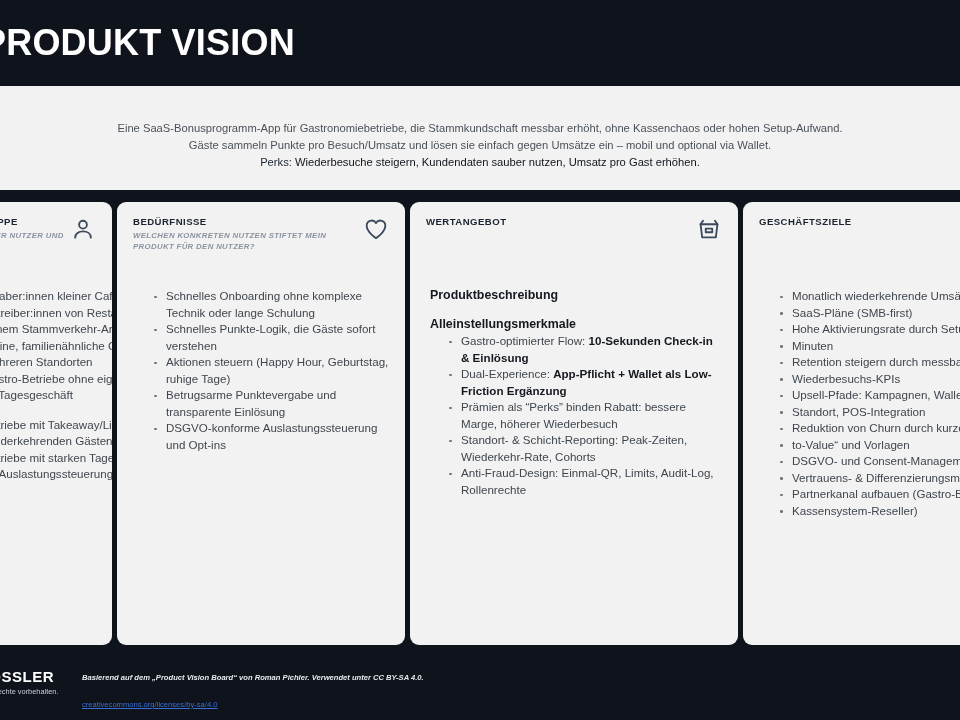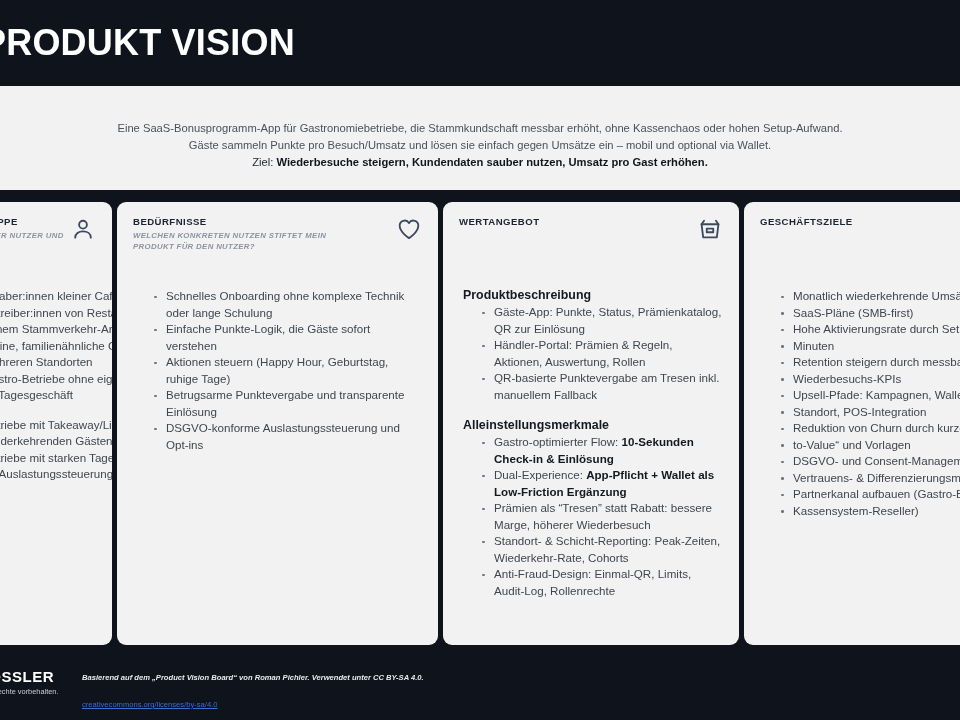--- a/index.html
+++ b/index.html
@@ -48,21 +48,21 @@
     padding-top: 14px;
   }
   .intro-line {
     font-size: 11.2px;
     line-height: 17px;
     color: #4a5159;
     text-align: center;
     white-space: nowrap;
   }
   .intro-line.goal { color: #1b2430; }
-  .intro-line.goal b { font-weight: 700; color: #10151d; }
+  .intro-line.goal b { font-weight: 400; color: #10151d; }
 
   
   .dark-band {
     position: absolute;
     left: 0; top: 190px;
     width: 960px; height: 12px;
     background: #0e131c;
   }
 
   
@@ -77,22 +77,22 @@
   }
   .card {
     background: #f2f2f2;
     border-radius: 9px;
     position: relative;
     padding: 14px 16px 10px 16px;
     overflow: hidden;
     flex: 0 0 auto;
   }
   .card.c1 { width: 176px; margin-left: -64px; }
-  .card.c2 { width: 321px; }
-  .card.c3 { width: 296px; }
+  .card.c2 { width: 288px; }
+  .card.c3 { width: 328px; }
   .card.c4 { width: 296px; }
 
   .card-head { position: relative; min-height: 46px; }
   .card-title {
     font-size: 9.6px;
     font-weight: 700;
     letter-spacing: 0.45px;
     color: #1b2430;
     text-transform: uppercase;
   }
@@ -208,21 +208,21 @@
 <div id="slide">
 
   <div class="header">
     <div class="header-title">PRODUKT VISION</div>
   </div>
 
   <div class="intro-band">
     <div class="intro-line">Eine SaaS-Bonusprogramm-App für Gastronomiebetriebe, die Stammkundschaft messbar erhöht, ohne Kassenchaos oder hohen Setup-Aufwand.</div>
     <div class="intro-line">Gäste sammeln Punkte pro Besuch/Umsatz und lösen sie einfach gegen Umsätze ein – mobil und optional via Wallet.</div>
     <div class="intro-line goal">
-      <span>Ziel: </span><b>Wiederbesuche steigern, Kundendaten sauber nutzen, Umsatz pro Gast erhöhen.</b>
+      <span>Perks: </span><b>Wiederbesuche steigern, Kundendaten sauber nutzen, Umsatz pro Gast erhöhen.</b>
     </div>
   </div>
 
   <div class="dark-band"></div>
 
   <div class="cards">
 
     <div class="card c1">
       <div class="card-head">
         <div class="card-title">ZIELGRUPPE</div>
@@ -263,21 +263,21 @@
         <div class="card-sub">WELCHEN KONKRETEN NUTZEN STIFTET MEIN PRODUKT FÜR DEN NUTZER?</div>
         <div class="card-icon">
           <svg viewBox="0 0 24 24" fill="none" stroke="currentColor" stroke-width="1.7" stroke-linecap="round" stroke-linejoin="round">
             <path d="M12 20.4S3.4 15 3.4 9.1A4.6 4.6 0 0 1 12 6.6a4.6 4.6 0 0 1 8.6 2.5c0 5.9-8.6 11.3-8.6 11.3z"></path>
           </svg>
         </div>
       </div>
       <div class="card-body" style="padding-left:16px">
         <ul class="bullets">
           <li>Schnelles Onboarding ohne komplexe Technik oder lange Schulung</li>
-          <li>Einfache Punkte-Logik, die Gäste sofort verstehen</li>
+          <li>Schnelles Punkte-Logik, die Gäste sofort verstehen</li>
           <li>Aktionen steuern (Happy Hour, Geburtstag, ruhige Tage)</li>
           <li>Betrugsarme Punktevergabe und transparente Einlösung</li>
           <li>DSGVO-konforme Auslastungssteuerung und Opt-ins</li>
         </ul>
       </div>
     </div>
 
     <div class="card c3">
       <div class="card-head">
         <div class="card-title">WERTANGEBOT</div>
@@ -286,33 +286,28 @@
             <path d="M4.2 7.6h15.6l-1.5 12.2H5.7z"></path>
             <path d="M4.2 7.6 6.5 4.4M19.8 7.6 17.5 4.4"></path>
             <rect x="9" y="11.6" width="6" height="3.4"></rect>
           </svg>
         </div>
       </div>
       <div class="card-body" style="padding-left:4px">
 
         <div class="section">
           <div class="section-head">Produktbeschreibung</div>
-          <ul class="bullets" style="padding-left:14px">
-            <li>Gäste-App: Punkte, Status, Prämienkatalog, QR zur Einlösung</li>
-            <li>Händler-Portal: Prämien &amp; Regeln, Aktionen, Auswertung, Rollen</li>
-            <li>QR-basierte Punktevergabe am Tresen inkl. manuellem Fallback</li>
-          </ul>
         </div>
 
         <div class="section">
           <div class="section-head">Alleinstellungsmerkmale</div>
           <ul class="bullets" style="padding-left:14px">
             <li><span>Gastro-optimierter Flow: </span><b>10-Sekunden Check-in &amp; Einlösung</b></li>
             <li><span>Dual-Experience: </span><b>App-Pflicht + Wallet als Low-Friction Ergänzung</b></li>
-            <li>Prämien als “Tresen” statt Rabatt: bessere Marge, höherer Wiederbesuch</li>
+            <li>Prämien als “Perks” binden Rabatt: bessere Marge, höherer Wiederbesuch</li>
             <li>Standort- &amp; Schicht-Reporting: Peak-Zeiten, Wiederkehr-Rate, Cohorts</li>
             <li>Anti-Fraud-Design: Einmal-QR, Limits, Audit-Log, Rollenrechte</li>
           </ul>
         </div>
 
       </div>
     </div>
 
     <div class="card c4">
       <div class="card-head">

